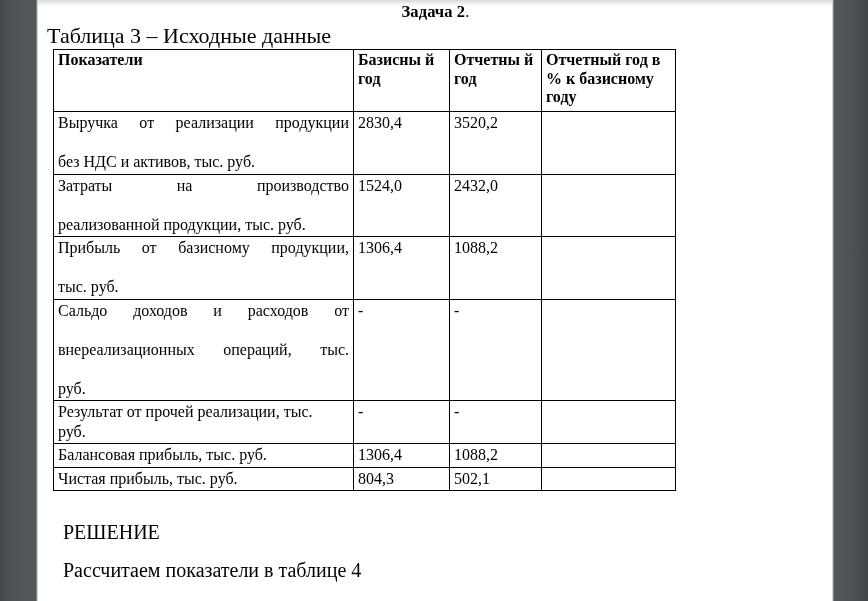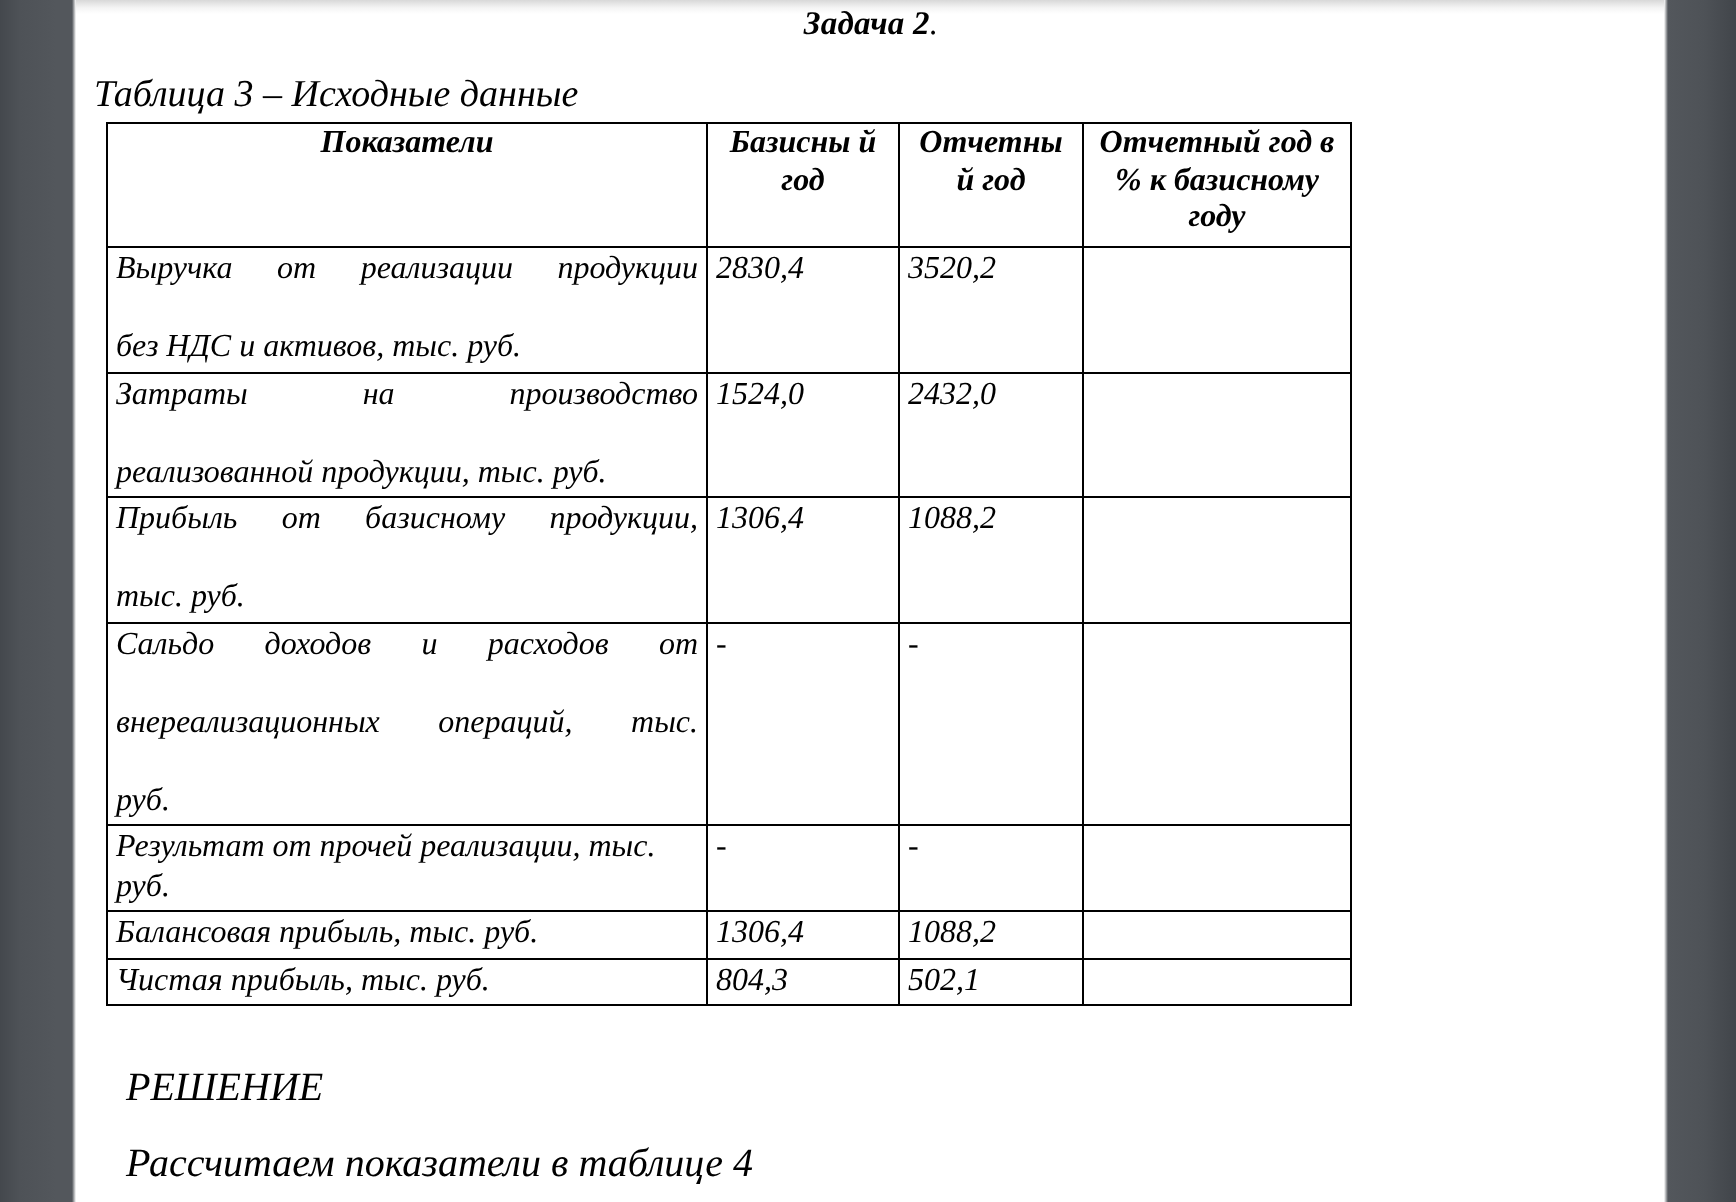--- a/index.html
+++ b/index.html
@@ -28,21 +28,20 @@
   #page {
     position: absolute;
     left: 38px;
     top: 0;
     width: 794px;
     height: 601px;
     background: #ffffff;
     box-sizing: border-box;
     padding: 0;
     overflow: hidden;
-    font-style: italic;
   }
   
   #page::before {
     content: "";
     position: absolute;
     left: 0; right: 0; top: 0;
     height: 7px;
     background: linear-gradient(to bottom, #d8d8d8 0%, #f4f4f4 55%, #ffffff 100%);
     pointer-events: none;
   }
@@ -66,23 +65,23 @@
     text-align: justify;
     text-justify: inter-word;
     font-size: 16.5px;
     line-height: 32px;
     margin: 3px 0 0 0;
     padding: 0 100px 0 0;
     text-indent: 48px;
   }
 
   .caption {
-    font-size: 19px;
+    font-size: 22px;
     line-height: 22px;
-    margin: 16px 0 2px 0;
+    margin: 4px 0 2px 0;
     padding-left: 1px;
     white-space: nowrap;
   }
   .plain-line {
     font-size: 20px;
     line-height: 22px;
     margin: 16px;
     padding-left: 1px;
     white-space: nowrap;
   }
@@ -95,21 +94,21 @@
   }
   table.doc-table td, table.doc-table th {
     border: 1.3px solid #000;
     padding: 1px 4px 2px 4px;
     vertical-align: top;
     font-weight: normal;
     line-height: 19.5px;
   }
   table.doc-table th {
     font-weight: bold;
-    text-align: center;
+    text-align: left;
     line-height: 18.5px;
     padding-top: 1px;
   }
 
   
   #table3 { width: 622px; margin-left: 7px; }
   #table3 .c-name   { width: 300px; }
   #table3 .c-base   { width: 96px; }
   #table3 .c-rep    { width: 92px; }
   #table3 .c-pct    { width: 134px; }

